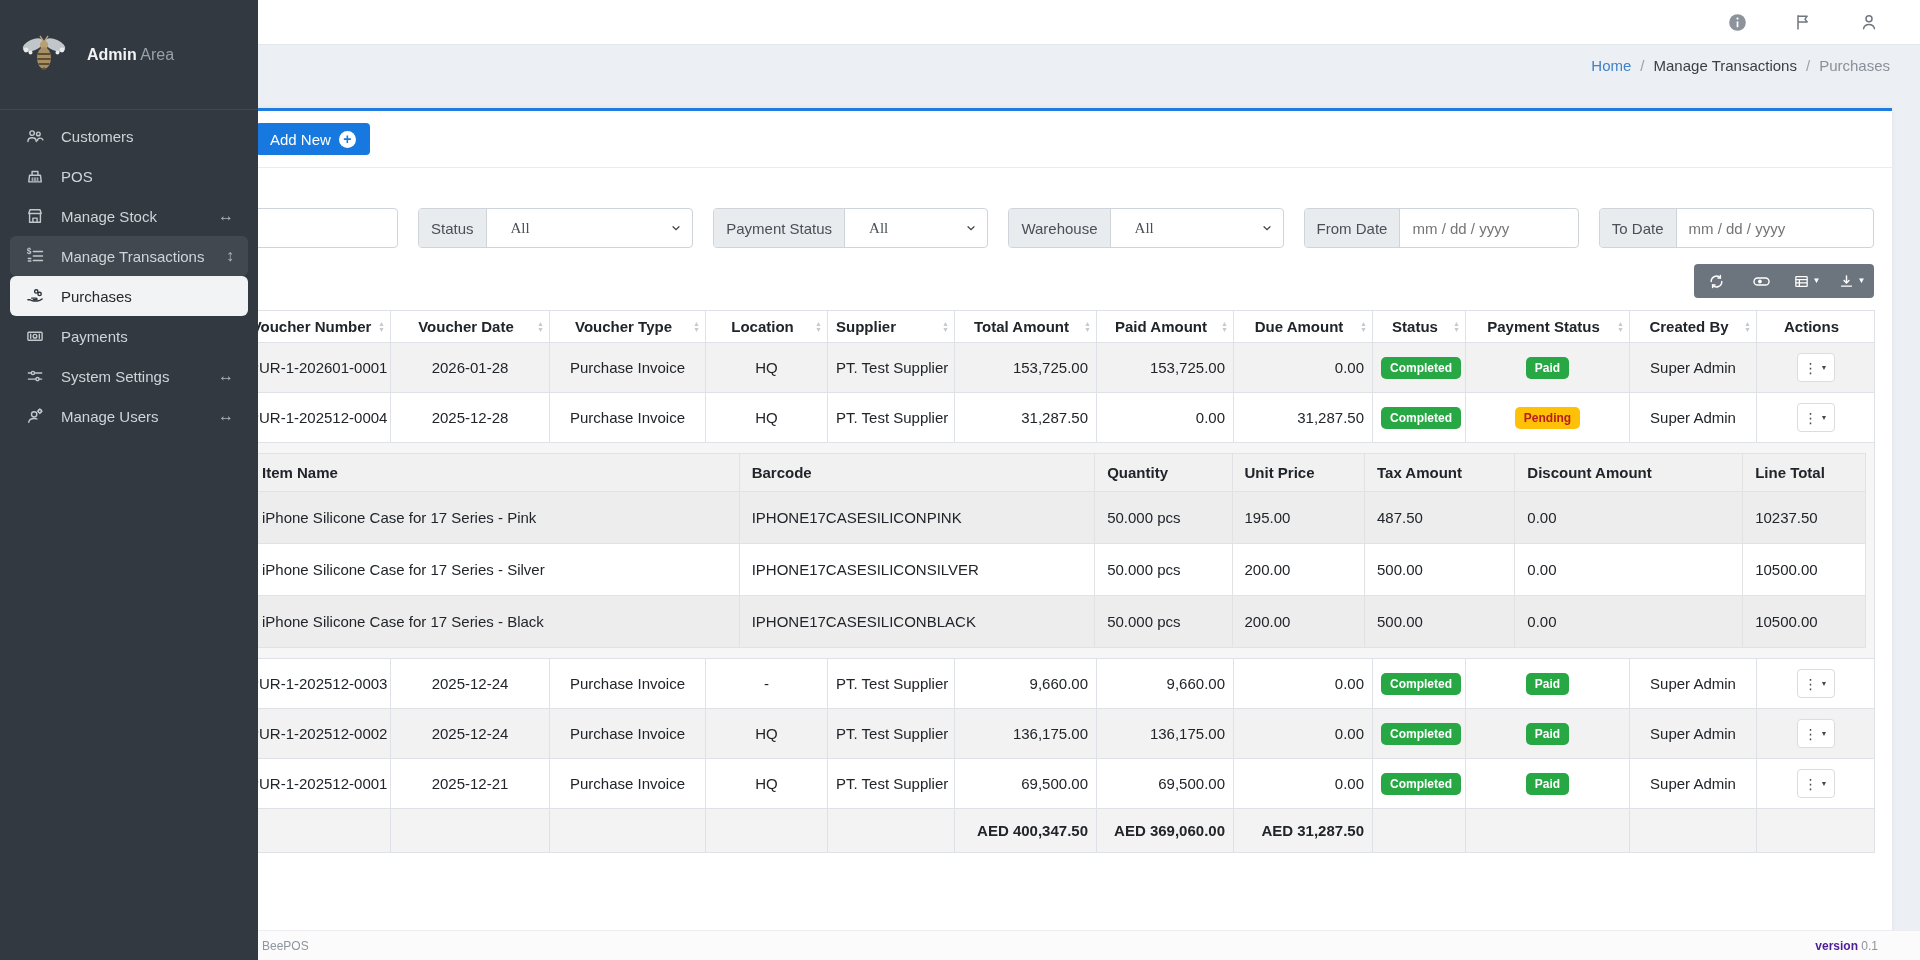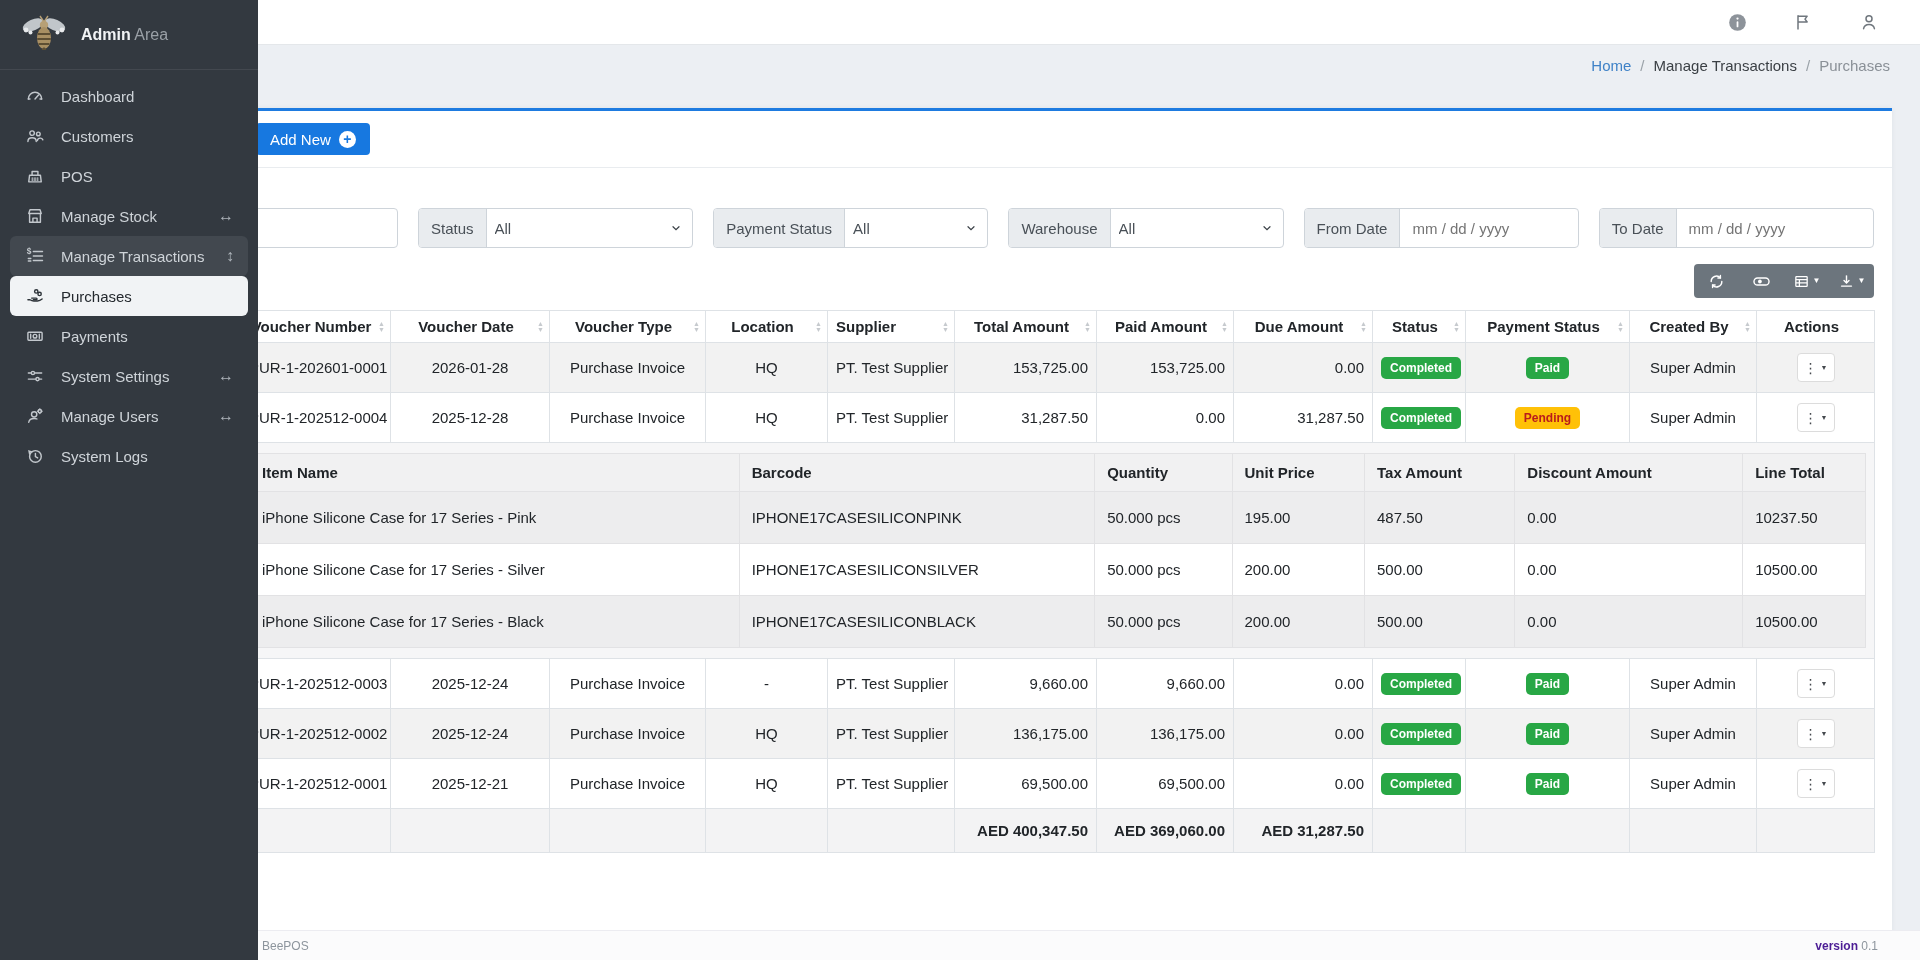--- a/index.html
+++ b/index.html
@@ -27,21 +27,21 @@
   .breadcrumb .bc-home { color:#3f82c7; }
   .breadcrumb .bc-sep { color:#9aa1a8; }
   .breadcrumb .bc-section { color:#3a3f44; }
   .breadcrumb .bc-current { color:#8a9097; }
   
   .sidebar {
     position:absolute; left:0; top:0; bottom:0; width:258px;
     background:#333940; z-index:20; color:#cfd4d9;
   }
   .brand {
-    display:flex; align-items:center; gap:13px; height:70px;
+    display:flex; align-items:center; gap:19px; height:110px;
     padding:0 20px; border-bottom:1px solid rgba(255,255,255,.08);
   }
   .brand-title { font-size:16px; }
   .brand-title b { color:#f1f3f5; font-weight:bold; }
   .brand-title span { color:#9aa0a6; }
   .nav { padding:6px 10px; }
   .nav-item {
     display:flex; align-items:center; gap:15px; height:40px;
     padding:0 14px; font-size:15px; border-radius:6px;
     color:#cfd4d9; cursor:pointer; white-space:nowrap;
@@ -79,21 +79,21 @@
     flex:1; display:flex; border:1px solid #ced4da; border-radius:4px;
     overflow:hidden; background:#fff; height:40px;
   }
   .ig-label {
     background:#e9ecef; border-right:1px solid #ced4da; padding:0 12px;
     display:flex; align-items:center; font-size:15px; color:#495057; white-space:nowrap;
   }
   .sel-wrap { position:relative; flex:1; display:flex; }
   .sel-wrap select {
     flex:1; border:none; outline:none; background:transparent; appearance:none;
-    -webkit-appearance:none; font-size:15px; color:#495057; padding:0 28px 0 8px; font-family:Liberation Sans, sans-serif;
+    -webkit-appearance:none; font-size:15px; color:#495057; padding:0 28px 0 24px; font-family:Liberation Serif, serif;
   }
   .sel-caret, .cal-icon {
     position:absolute; right:10px; top:50%; transform:translateY(-50%);
     color:#3c4248; pointer-events:none; display:flex;
   }
   .date-wrap { position:relative; flex:1; display:flex; }
   .date-wrap input {
     flex:1; border:none; outline:none; font-size:15px; color:#6b7177;
     padding:0 34px 0 12px; font-family:inherit; background:transparent;
   }
@@ -531,30 +531,20 @@
     </span>
     <span class="brand-title">
       <b>Admin</b>
       <span>Area</span>
     </span>
   </div>
   <div class="nav">
     <div class="nav-item">
       <span class="nicon">
         <svg width="20" height="20" viewBox="0 0 24 24" fill="none" stroke="currentColor" stroke-width="1.7" stroke-linecap="round">
-            <path d="M4 15.5a8 8 0 1 1 16 0"></path>
-            <path d="M12 15.5l4.2-4.8"></path>
-            <path d="M4 15.5h2M18 15.5h2"></path>
-          </svg>
-      </span>
-      <span class="nlabel">Dashboard</span>
-    </div>
-    <div class="nav-item">
-      <span class="nicon">
-        <svg width="20" height="20" viewBox="0 0 24 24" fill="none" stroke="currentColor" stroke-width="1.7" stroke-linecap="round">
             <circle cx="8.5" cy="8.5" r="2.7"></circle>
             <circle cx="16" cy="9.5" r="2.2"></circle>
             <path d="M3.5 18.5c0-2.8 2.2-4.4 5-4.4s5 1.6 5 4.4"></path>
             <path d="M14.8 17.5c.4-1.9 1.9-3 3.7-2.9 1.2.1 2.3.8 2.9 2"></path>
           </svg>
       </span>
       <span class="nlabel">Customers</span>
     </div>
     <div class="nav-item">
       <span class="nicon">
@@ -625,24 +615,14 @@
         <svg width="20" height="20" viewBox="0 0 24 24" fill="none" stroke="currentColor" stroke-width="1.7" stroke-linecap="round">
             <circle cx="11" cy="10" r="3.2"></circle>
             <path d="M4.5 19.5c.5-3 2.9-4.5 6.5-4.5 1.2 0 2.3.2 3.2.5"></path>
             <circle cx="17.8" cy="6.2" r="2"></circle>
             <path d="M17.8 3.4v1M17.8 8v1M15.2 6.2h1M19.4 6.2h1"></path>
           </svg>
       </span>
       <span class="nlabel">Manage Users</span>
       <span class="expand">↔</span>
     </div>
-    <div class="nav-item">
-      <span class="nicon">
-        <svg width="20" height="20" viewBox="0 0 24 24" fill="none" stroke="currentColor" stroke-width="1.7" stroke-linecap="round">
-            <circle cx="12.5" cy="12.5" r="7"></circle>
-            <path d="M12.5 8.8v3.9l2.7 1.6"></path>
-            <path d="M5.5 9.5L4.8 6l3.4 1"></path>
-          </svg>
-      </span>
-      <span class="nlabel">System Logs</span>
-    </div>
   </div>
 </div>
 
 </body></html>

